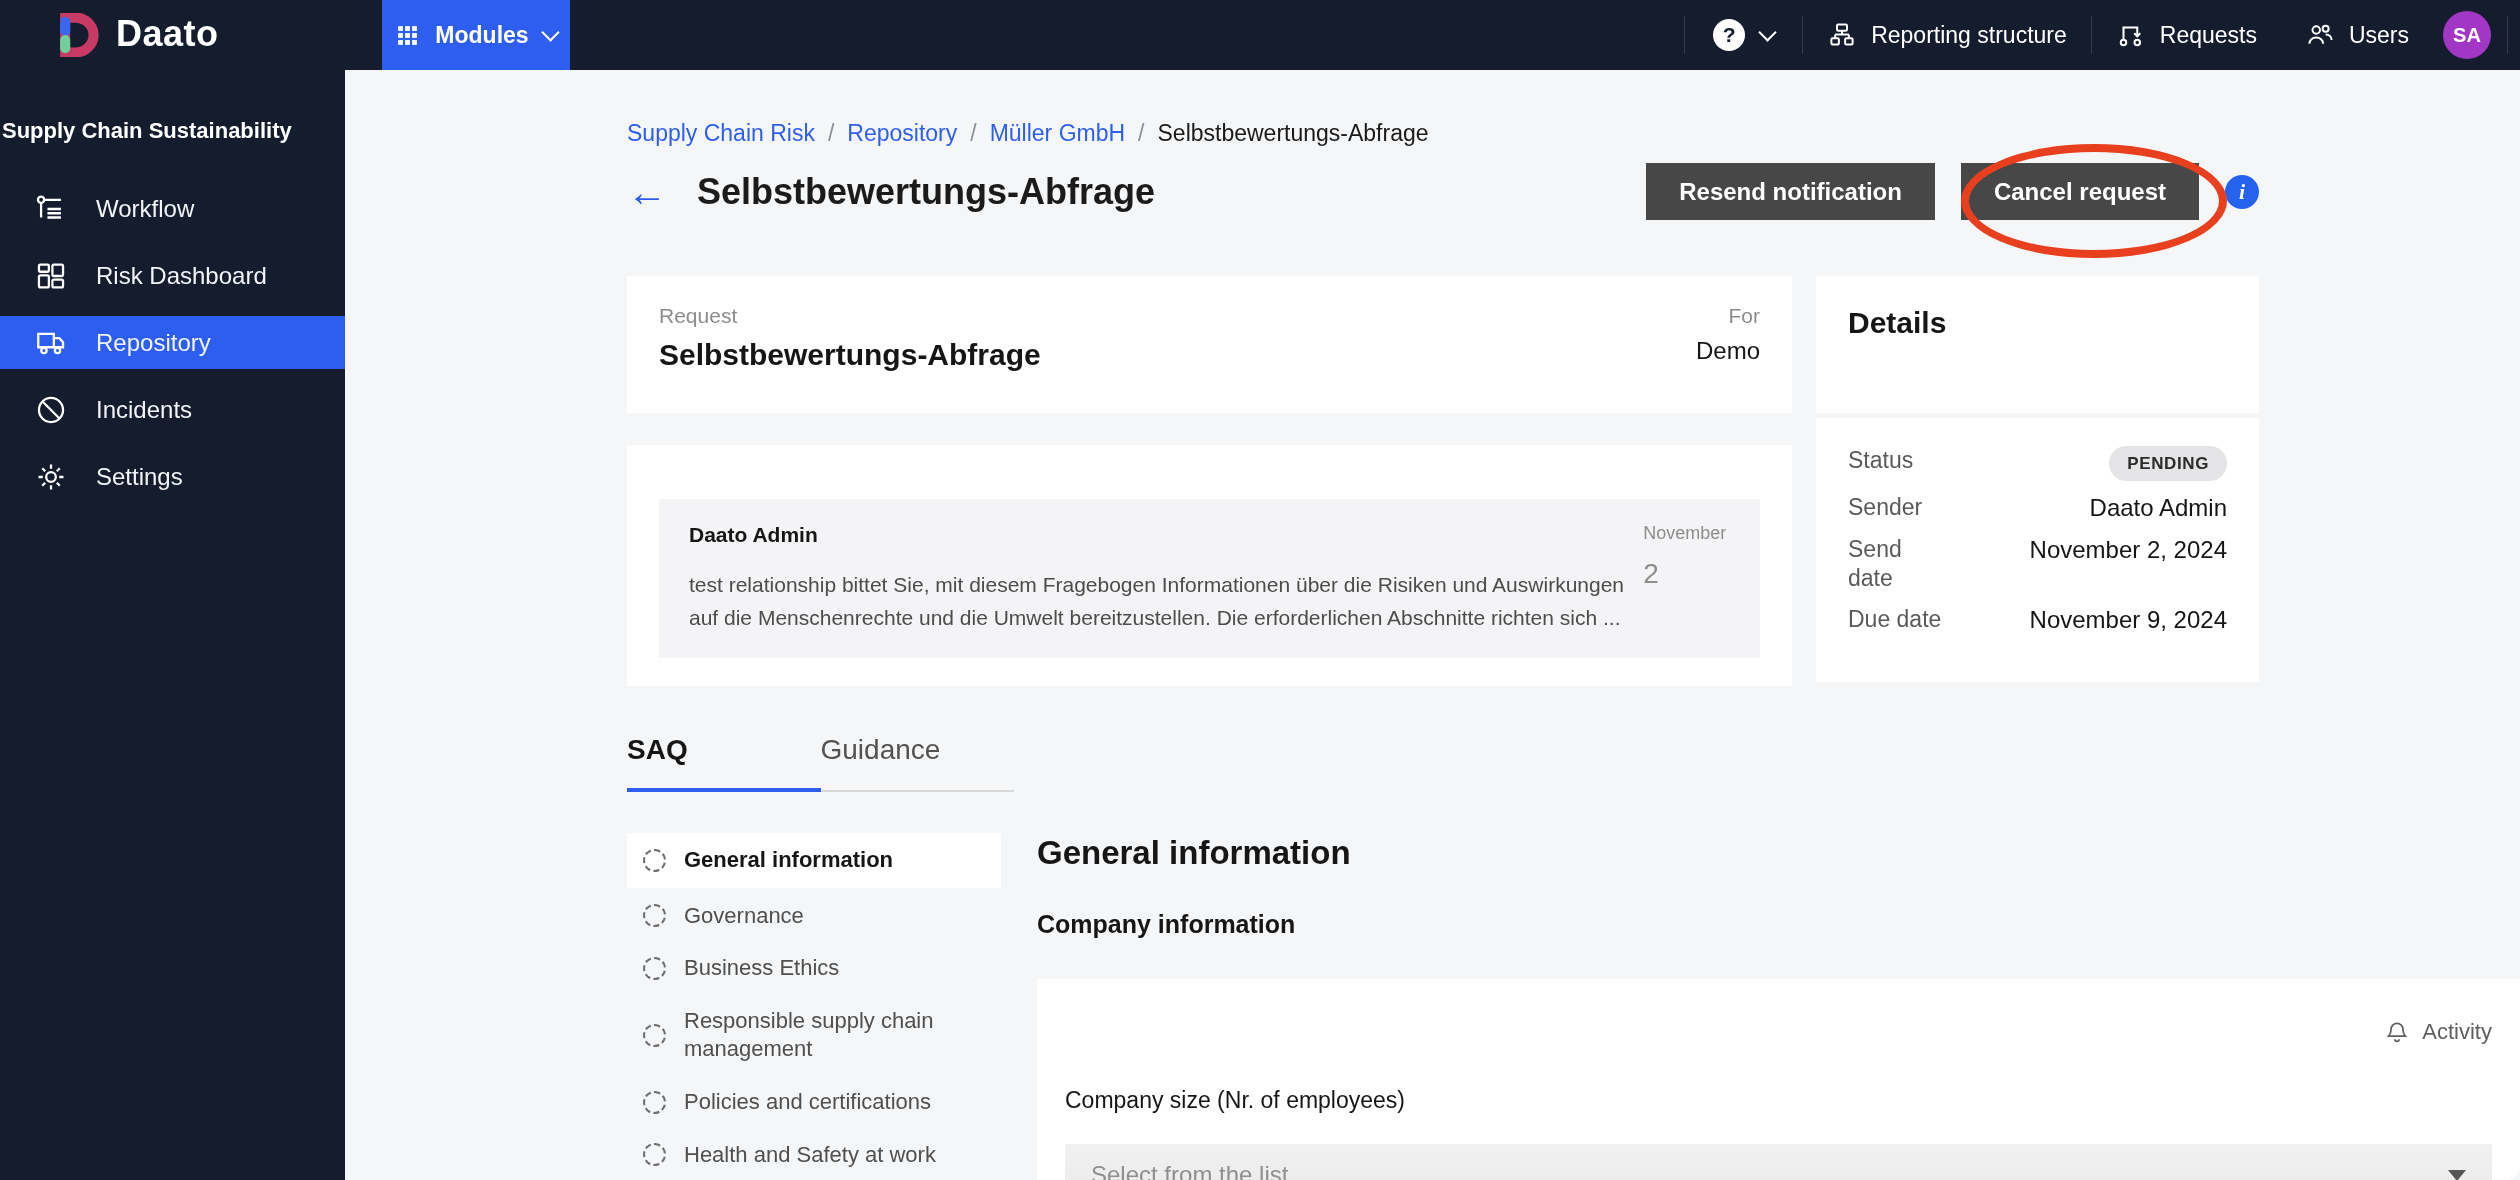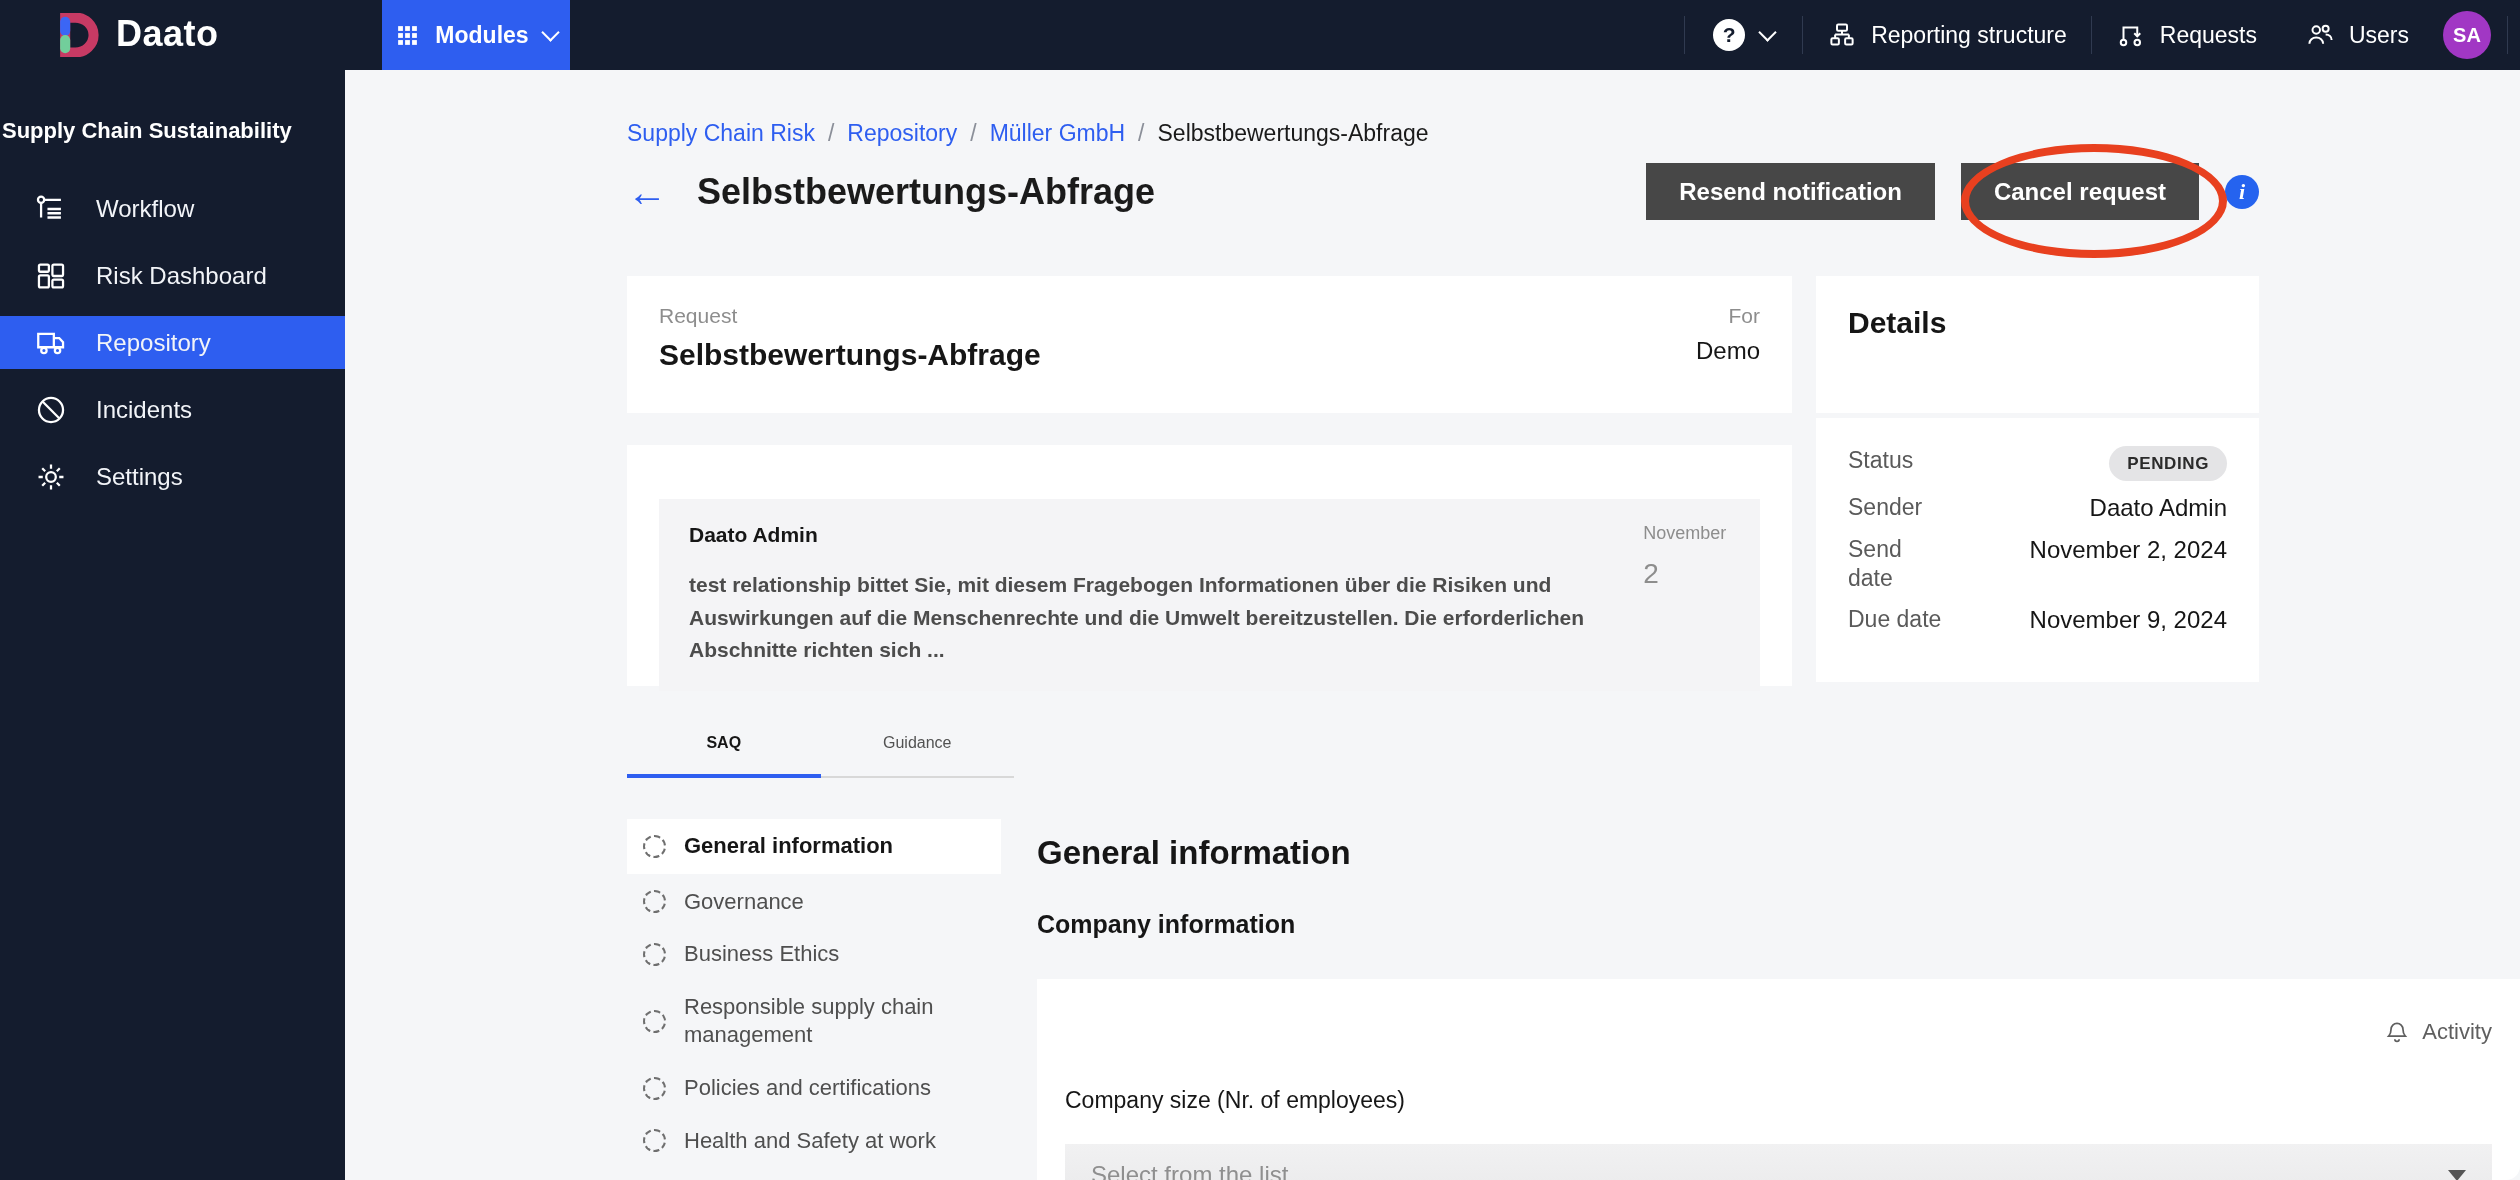--- a/index.html
+++ b/index.html
@@ -57,39 +57,39 @@
   .req-label,.for-label{font-size:21px;color:#8d8d8d;}
   .req-title{font-size:30px;font-weight:700;margin-top:10px;}
   .req-for{text-align:right;}
   .for-value{font-size:24px;margin-top:9px;}
   .messages-card{margin-top:32px;height:241px;padding:28px 32px;}
   .msg-head{display:flex;justify-content:space-between;align-items:center;}
   .msg-title{font-size:24px;font-weight:700;}
   .msg-link{font-size:23px;color:var(--accent,#2e5ef0);cursor:pointer;text-decoration:none;}
   .msg-box{margin-top:26px;background:#f4f4f6;padding:24px 30px;display:flex;cursor:pointer;}
   .msg-sender{font-size:21px;font-weight:700;}
-  .msg-text{margin-top:22px;font-size:21px;line-height:1.55;color:#4c4c4c;max-width:990px;font-weight:bold;}
+  .msg-text{margin-top:22px;font-size:21px;line-height:1.55;color:#4c4c4c;max-width:990px;}
   .msg-date-col{margin-left:auto;width:90px;color:#8d8d8d;}
   .msg-month{font-size:18px;}
   .msg-day{font-size:28px;margin-top:14px;}
   .details-card{height:137px;padding:30px 32px;}
   .details-title{font-size:30px;font-weight:700;margin:0;}
   .details-info{margin-top:5px;height:264px;padding:28px 32px;}
   .d-row{display:flex;align-items:flex-start;margin-bottom:12px;font-size:24px;line-height:1.25;}
   .d-label{width:104px;flex-shrink:0;color:#5a5a5a;font-size:23px;}
   .d-value{flex:1;text-align:right;color:#161616;}
   .d-value.pillwrap{text-align:right;}
   .d-value.email{text-align:left;word-break:break-all;font-size:23px;max-width:276px;}
   .pill{display:inline-block;background:#e4e4e6;border-radius:999px;padding:7px 18px;font-size:17px;
         font-weight:700;letter-spacing:.6px;color:#2b2b2b;}
   
   .lower{margin-top:34px;display:flex;gap:23px;}
   .lower-left{width:387px;}
   .tabs{display:flex;}
-  .tab{width:50%;text-align:center;padding:14px 0 24px;font-size:16px;color:#525252;
+  .tab{width:50%;text-align:left;padding:14px 0 24px;font-size:28px;color:#525252;
        border-bottom:2px solid #d8d8d8;cursor:pointer;box-sizing:border-box;}
   .tab.active{font-weight:700;color:#161616;border-bottom:4px solid var(--accent,#2e5ef0);padding-bottom:22px;}
   .section-nav{margin-top:41px;width:374px;}
   .snav-item{display:flex;align-items:center;gap:18px;padding:10px 16px;font-size:22px;color:#4f4f4f;
              margin-bottom:4px;cursor:pointer;line-height:1.3;}
   .snav-item.active{background:#fff;color:#161616;font-weight:700;padding:13px 16px;}
   .dash-circle{width:19px;height:19px;border:2px dashed #6f6f6f;border-radius:50%;flex-shrink:0;}
   .lower-right{flex:1;}
   .content-heading{font-size:33px;font-weight:700;margin:114px 0 0 0;}
   .content-subheading{font-size:25px;font-weight:700;margin:38px 0 0 0;}

